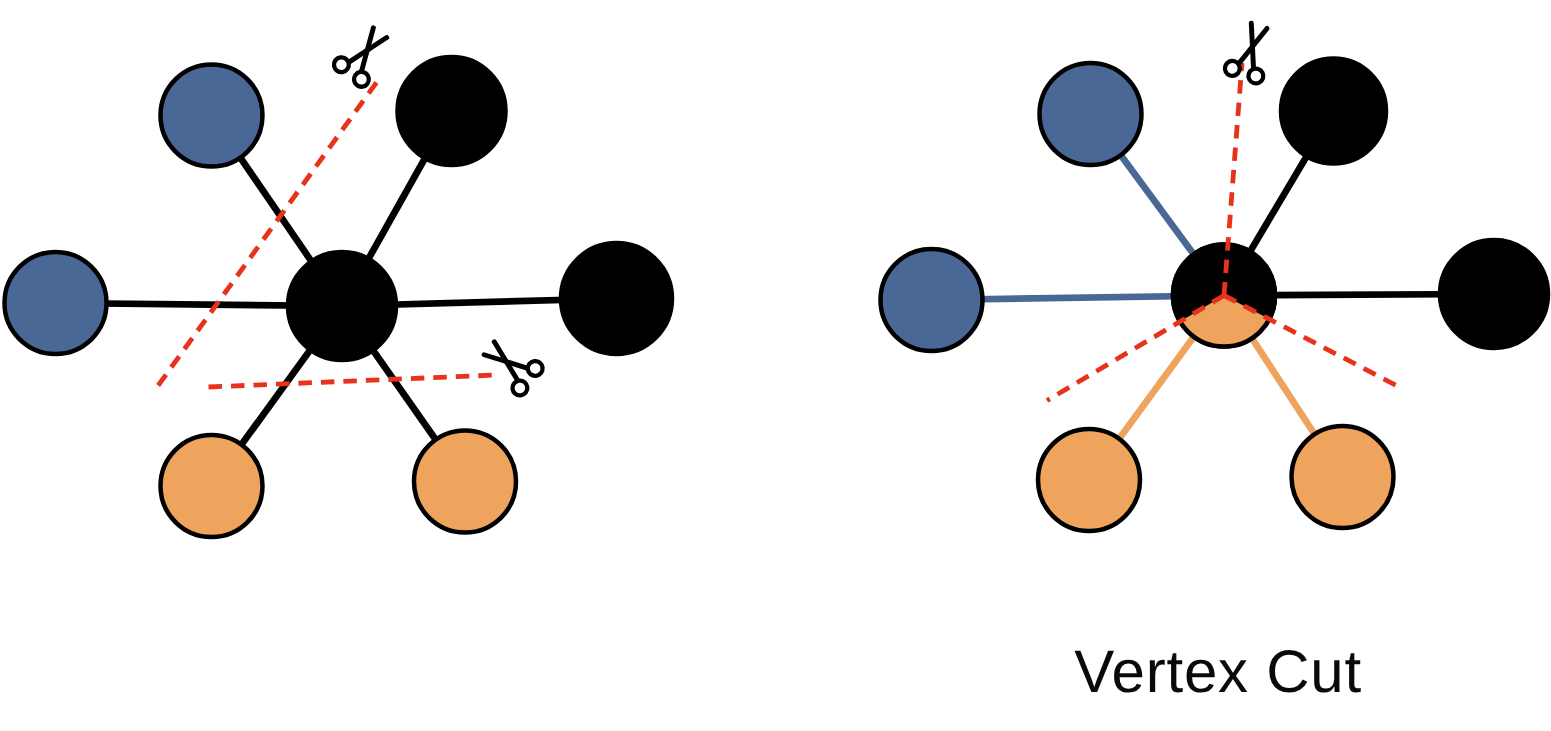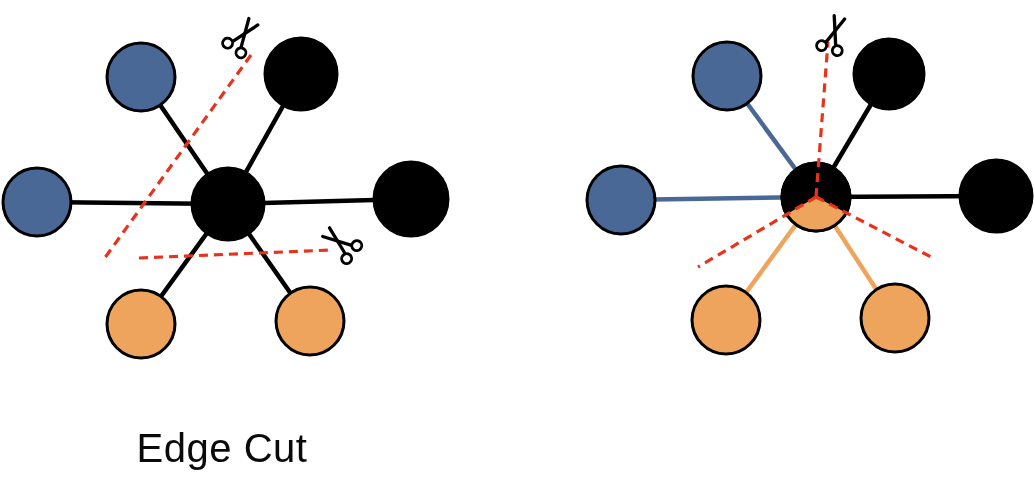--- a/index.html
+++ b/index.html
@@ -90,15 +90,15 @@
         <line x1="816" y1="197" x2="931" y2="257" stroke="#e8331c" stroke-width="3.2" stroke-dasharray="9 6" stroke-linecap="butt"></line>
         <g transform="translate(834,34) rotate(18) scale(1.1)">
           <line x1="-5" y1="-16" x2="4.5" y2="9" stroke="#000000" stroke-width="3" stroke-linecap="round"></line>
           <line x1="5" y1="-16" x2="-4.5" y2="9" stroke="#000000" stroke-width="3" stroke-linecap="round"></line>
           <circle cx="7.5" cy="13.5" r="4.5" fill="none" stroke="#000000" stroke-width="2.6"></circle>
           <circle cx="-7.5" cy="13.5" r="4.5" fill="none" stroke="#000000" stroke-width="2.6"></circle>
         </g>
       </g>
     </svg>
 
-  <div class="caption left">Edge Cut</div>
 
+  <div class="caption right">Vertex Cut</div>
 </div>
 
 </body></html>

